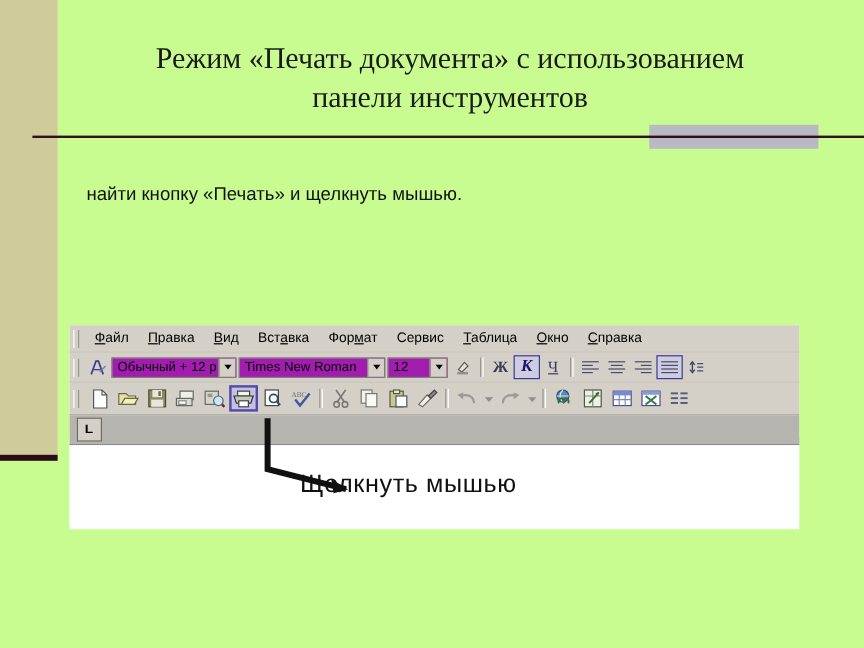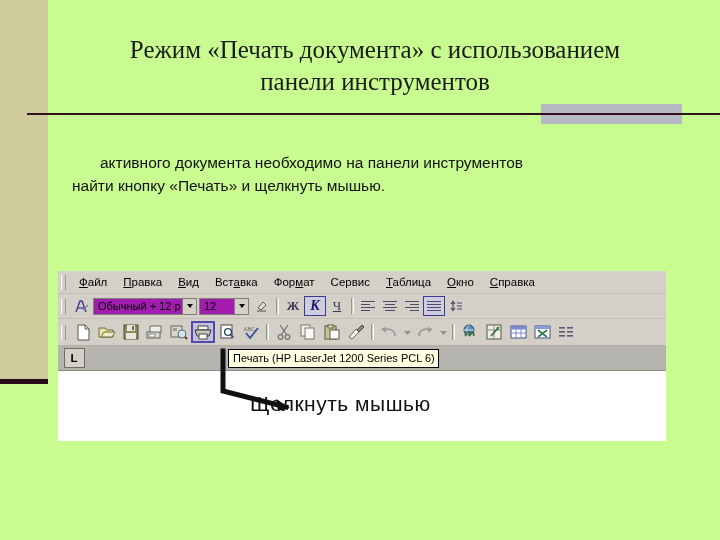--- a/index.html
+++ b/index.html
@@ -294,21 +294,20 @@
 <body>
 
 <div class="left-band"></div>
 <div class="left-band-foot"></div>
 <div class="title-rule-block"></div>
 <div class="title-rule"></div>
 
 <div class="slide-title">Режим «Печать документа» с использованием панели инструментов</div>
 
 <div class="body-text">
-  <span class="line2">активного документа необходимо на панели инструментов</span>
   <span class="line3">найти кнопку «Печать» и щелкнуть мышью.</span>
 </div>
 
 <div class="word-shot">
 
   <div class="word-menubar">
     <span class="grip"></span>
     <span class="menu-item"><span class="acc">Ф</span>айл</span>
     <span class="menu-item"><span class="acc">П</span>равка</span>
     <span class="menu-item"><span class="acc">В</span>ид</span>
@@ -326,20 +325,24 @@
       <svg width="16" height="15" viewBox="0 0 16 15">
         <path d="M2 13 L6 2 L8 2 L12 13" stroke="#3b3b8f" stroke-width="1.4" fill="none"></path>
         <path d="M4 9 L10 9" stroke="#3b3b8f" stroke-width="1.2"></path>
         <path d="M9 11 L14 6" stroke="#7a7ab8" stroke-width="1.2"></path>
       </svg>
     </span>
     <span class="combo style-combo">
       <span class="txt">Обычный + 12 p</span>
       <span class="arrow"></span>
     </span>
+    <span class="combo font-combo">
+      <span class="txt">Times New Roman</span>
+      <span class="arrow"></span>
+    </span>
     <span class="combo size-combo">
       <span class="txt">12</span>
       <span class="arrow"></span>
     </span>
     <span class="tbtn">
       <svg width="15" height="14" viewBox="0 0 15 14">
         <path d="M3 9 L8 3 L11 6 L6 11 Z" fill="#e8e4d2" stroke="#5a5a5a" stroke-width="1"></path>
         <rect x="2" y="11" width="9" height="2" fill="#909090"></rect>
       </svg>
     </span>
@@ -552,21 +555,20 @@
           </g>
         </svg>
     </span>
   </div>
 
   <div class="word-rulerrow">
     <span class="tabstop">
       <span class="L">L</span>
     </span>
     <span class="ruler-shade"></span>
-    <span class="tooltip">Печать (HP LaserJet 1200 Series PCL 6)</span>
   </div>
 
   <div class="word-page"></div>
 
   <svg class="callout-svg" viewBox="0 0 608 166">
     <path d="M165 80 L165 120 L228 136" stroke="#111" stroke-width="5" fill="none" stroke-linecap="square"></path>
     <path d="M232 137 L218 128 L220 140 Z" fill="#111"></path>
   </svg>
 </div>
 

